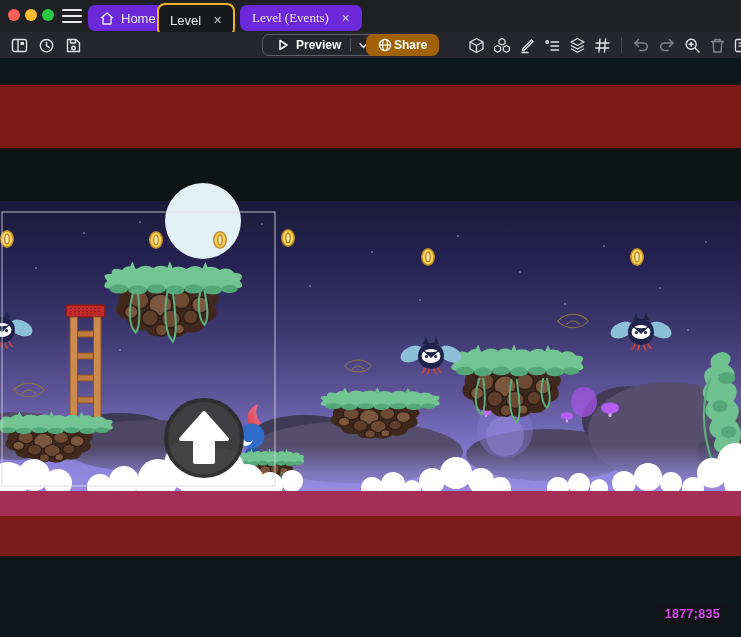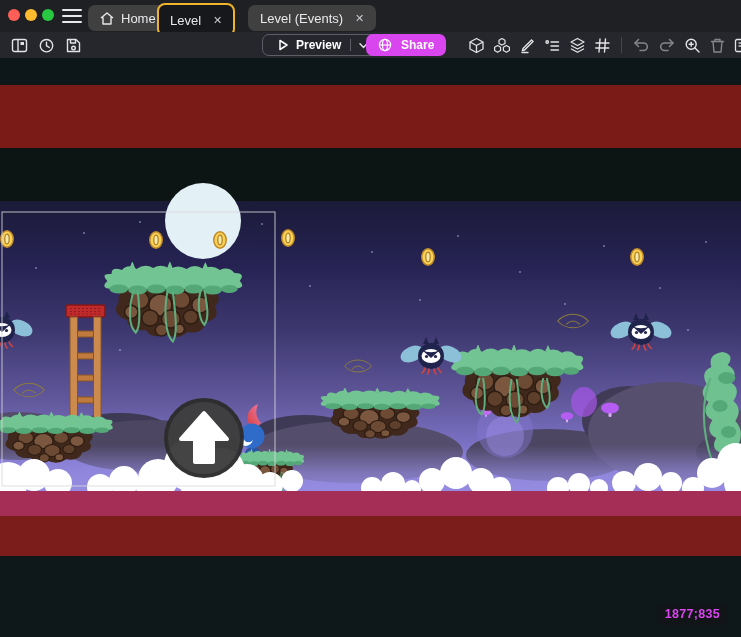--- a/index.html
+++ b/index.html
@@ -8,39 +8,39 @@
   
   #scene{position:absolute;left:0;top:0;z-index:0;}
   
   .titlebar{position:absolute;left:0;top:0;width:741px;height:32px;background:#1f2024;z-index:2;}
   .light{width:12px;height:12px;border-radius:50%;position:absolute;top:9px;}
   .light.red{left:8px;background:#ff5f57;}
   .light.yellow{left:25px;background:#febc2e;}
   .light.green{left:42px;background:#28c840;}
   .hamburger{position:absolute;left:62px;top:9px;width:20px;height:14px;display:flex;flex-direction:column;justify-content:space-between;cursor:pointer;}
   .hamburger i{display:block;height:2px;background:#e8e8ea;border-radius:1px;}
-  .tab{position:absolute;top:5px;height:26px;border-radius:7px;background:#404040;color:#e9e9ec;
+  .tab{position:absolute;top:5px;height:26px;border-radius:7px;background:#6d28d9;color:#e9e9ec;
        font-size:13px;font-weight:500;display:flex;align-items:center;gap:7px;padding:0 12px;box-sizing:border-box;cursor:pointer;white-space:nowrap;}
   .tab-home{left:88px;}
   .tab-active{left:157px;top:3px;height:34px;background:#17181c;border:2px solid #f0b42c;border-radius:8px;z-index:6;padding:0 11px;}
-  .tab-events{left:248px;}
+  .tab-events{left:240px;font-family:Liberation Serif, serif;}
   .tab .close{font-size:11px;color:#c9cacf;margin-left:5px;cursor:pointer;}
   .tab svg{display:block;}
   
   .toolbar{position:absolute;left:0;top:32px;width:741px;height:26px;background:#26272c;z-index:2;}
   .tb-left{position:absolute;left:11px;top:0;height:26px;display:flex;align-items:center;gap:10px;}
   .ticon{display:flex;align-items:center;justify-content:center;cursor:pointer;}
   .ticon svg{display:block;}
   .ticon.dim{opacity:.5;}
   .btn{position:absolute;top:2px;height:22px;border-radius:7px;display:flex;align-items:center;
        font-size:12px;font-weight:700;color:#fff;box-sizing:border-box;cursor:pointer;}
   .preview{left:262px;border:1px solid #5e5f66;background:#26272c;padding:4px;}
   .preview-main{display:flex;align-items:center;gap:6px;padding:0 9px;height:100%;}
   .preview-caret{border-left:1px solid #5e5f66;padding:0 7px;height:100%;display:flex;align-items:center;}
-  .share{left:366px;background:#d946ef;padding:0 12px;gap:9px;}
+  .share{left:366px;background:#a16207;padding:0 12px;gap:2px;}
   .tb-right{position:absolute;left:468px;top:0;height:26px;display:flex;align-items:center;gap:8px;}
   .tdiv{width:1px;height:16px;background:#45464c;margin:0 2px;}
   
   .coord-badge{position:absolute;right:13px;bottom:12px;background:rgba(18,22,25,.93);color:#d946ef;
        font-size:12.5px;font-weight:700;letter-spacing:.3px;padding:3px 8px 4px;border-radius:5px;z-index:6;}
 </style>
 </head>
 <body>
 
 <svg id="scene" width="741" height="637" viewBox="0 0 741 637">

